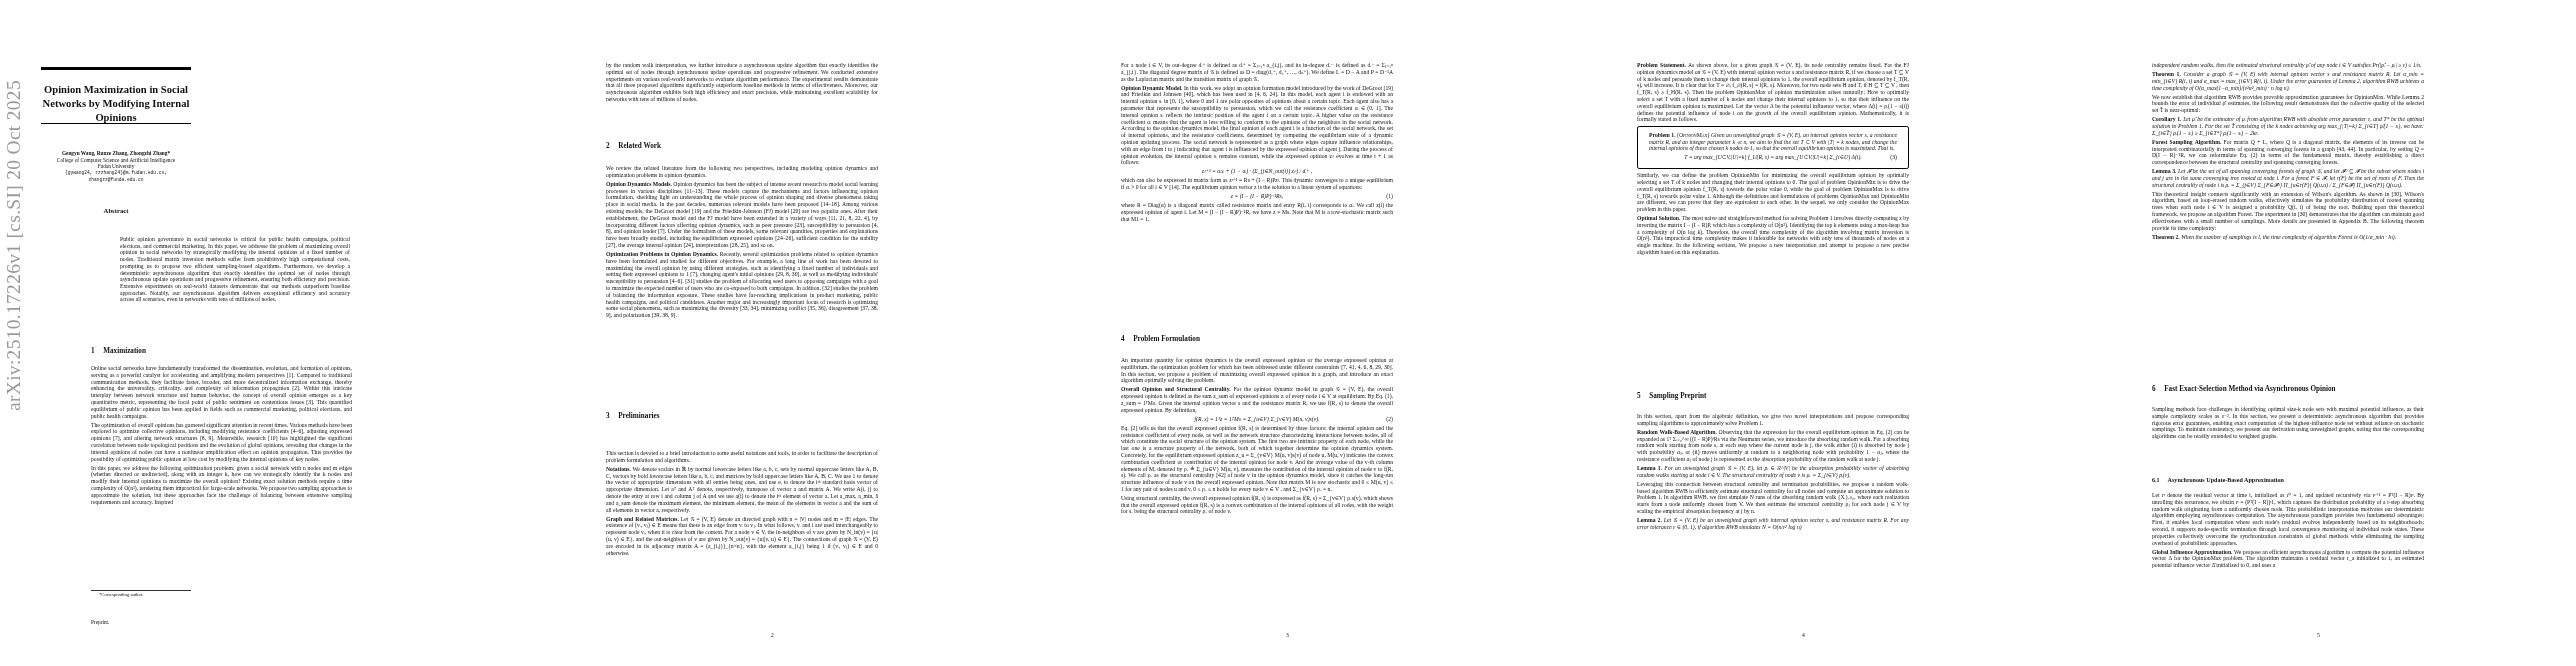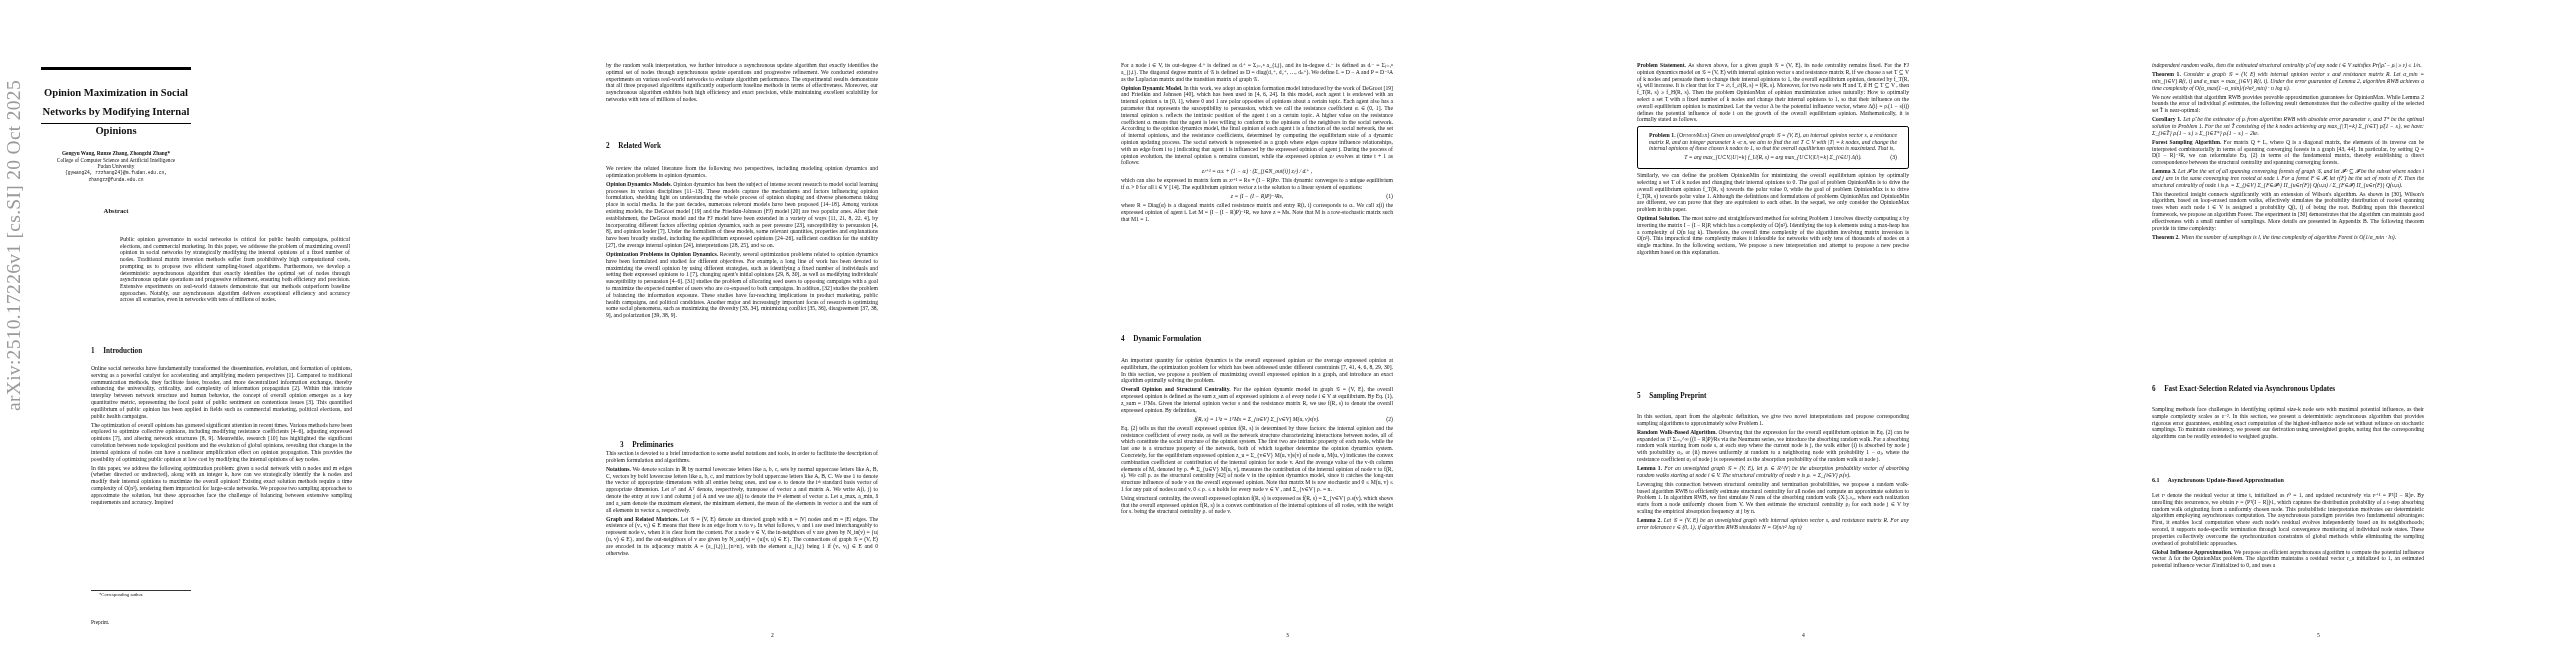--- a/index.html
+++ b/index.html
@@ -5,21 +5,21 @@
   html, body { margin:0; padding:0; background:#ffffff; }
   body { width:2576px; height:667px; position:relative; overflow:hidden;
          font-family:"Liberation Serif", "DejaVu Serif", serif; color:#111; }
   .page { position:absolute; top:0; width:515px; height:667px; background:#fff; }
   .p1 { left:0; } .p2 { left:515px;text-decoration:underline; } .p3 { left:1030px; } .p4 { left:1546px; } .p5 { left:2061px; }
   .arxiv { position:absolute; left:-97px; top:289px; width:222px; transform:rotate(-90deg);
            transform-origin:center; font-size:19.5px; color:#9a9a9a; white-space:nowrap; letter-spacing:0.3px; }
   .rule-thick { position:absolute; left:41px; width:150px; height:2.8px; background:#000; }
   .rule-thin { position:absolute; left:41px; width:150px; height:0.6px; background:#000; }
   .title { position:absolute; left:41px; width:150px; top:83px; text-align:center; font-weight:bold;
-           font-size:10.6px; line-height:19px; }
+           font-size:10.6px; line-height:14px; }
   .authors { position:absolute; left:41px; width:150px; top:150px; text-align:center; font-size:5.3px; line-height:6.7px; }
   .authors .names { font-weight:bold; }
   .mono { font-family:"Liberation Mono", monospace; font-size:4.6px; }
   .abs-title { position:absolute; left:41px; width:150px; top:207px; text-align:center; font-weight:bold; font-size:6.7px; }
   .abstract { position:absolute; left:120px; width:230px; top:236px; font-size:5.7px; line-height:6.7px; text-align:justify; }
   h2 { font-size:7.2px; font-weight:bold; margin:0; position:absolute; }
   h3 { font-size:6.1px; font-weight:bold; margin:0; position:absolute; }
   .sec-num { display:inline-block; width:12.2px; }
   .blk { position:absolute; left:50px; width:303px; font-size:5.7px; line-height:6.8px; text-align:justify; }
   .blk p { margin:0 0 2.2px 0; }
@@ -46,21 +46,21 @@
   <div class="authors">
     <div class="names">Gengyu Wang, Runze Zhang, Zhongzhi Zhang*</div>
     <div>College of Computer Science and Artificial Intelligence</div>
     <div>Fudan University</div>
     <div class="mono">{gywang24, rzzhang24}@m.fudan.edu.cn, zhangzz@funda.edu.cn</div>
   </div>
   <div class="abs-title">Abstract</div>
   <div class="abstract">Public opinion governance in social networks is critical for public health campaigns, political elections, and commercial marketing. In this paper, we addresse the problem of maximizing overall opinion in social networks by strategically modifying the internal opinions of a fixed number of nodes. Traditional matrix inversion methods suffer from prohibitively high computational costs, prompting us to propose two efficient sampling-based algorithms. Furthermore, we develop a deterministic asynchronous algorithm that exactly identifies the optimal set of nodes through asynchronous update operations and progressive refinement, ensuring both efficiency and precision. Extensive experiments on real-world datasets demonstrate that our methods outperform baseline approaches. Notably, our asynchronous algorithm delivers exceptional efficiency and accuracy across all scenarios, even in networks with tens of millions of nodes.</div>
 
   <h2 style="left:91px; top:347px;">
-    <span class="sec-num">1</span><span>Introduction</span>
+    <span class="sec-num">1</span><span>Maximization</span>
   </h2>
   <div class="blk" style="left:91px; width:261px; top:365px;">
     <p>Online social networks have fundamentally transformed the dissemination, evolution, and formation of opinions, serving as a powerful catalyst for accelerating and amplifying modern perspectives [1]. Compared to traditional communication methods, they facilitate faster, broader, and more decentralized information exchange, thereby enhancing the universality, criticality, and complexity of information propagation [2]. Within this intricate interplay between network structure and human behavior, the concept of overall opinion emerges as a key quantitative metric, representing the focal point of public sentiment on contentious issues [3]. This quantified equilibrium of public opinion has been applied in fields such as commercial marketing, political elections, and public health campaigns.</p>
     <p>The optimization of overall opinions has garnered significant attention in recent times. Various methods have been explored to optimize collective opinions, including modifying resistance coefficients [4–6], adjusting expressed opinions [7], and altering network structures [8, 9]. Meanwhile, research [10] has highlighted the significant correlation between node topological positions and the evolution of global opinions, revealing that changes in the internal opinions of nodes can have a nonlinear amplification effect on opinion propagation. This provides the possibility of optimizing public opinion at low cost by modifying the internal opinions of key nodes.</p>
     <p>In this paper, we address the following optimization problem: given a social network with n nodes and m edges (whether directed or undirected), along with an integer k, how can we strategically identify the k nodes and modify their internal opinions to maximize the overall opinion? Existing exact solution methods require a time complexity of O(n³), rendering them impractical for large-scale networks. We propose two sampling approaches to approximate the solution, but these approaches face the challenge of balancing between extensive sampling requirements and accuracy. Inspired</p>
   </div>
   <div class="footnote-rule" style="left:91px; top:590px;"></div>
   <div class="footnote" style="left:99px; top:592px;">*Corresponding author.</div>
   <div class="preprint" style="left:91px; top:619px;">Preprint.</div>
 </div>
@@ -70,42 +70,42 @@
     <p>by the random walk interpretation, we further introduce a asynchronous update algorithm that exactly identifies the optimal set of nodes through asynchronous update operations and progressive refinement. We conducted extensive experiments on various real-world networks to evaluate algorithm performance. The experimental results demonstrate that all three proposed algorithms significantly outperform baseline methods in terms of effectiveness. Moreover, our asynchronous algorithm exhibits both high efficiency and exact precision, while maintaining excellent scalability for networks with tens of millions of nodes.</p>
   </div>
   <h2 style="left:91px; top:142px;">
     <span class="sec-num">2</span><span>Related Work</span>
   </h2>
   <div class="blk" style="left:91px; width:272px; top:165px;">
     <p>We review the related literature from the following two perspectives, including modeling opinion dynamics and optimization problems in opinion dynamics.</p>
     <p><span class="lead">Opinion Dynamics Models.</span> <span>Opinion dynamics has been the subject of intense recent research to model social learning processes in various disciplines [11–13]. These models capture the mechanisms and factors influencing opinion formulation, shedding light on understanding the whole process of opinion shaping and diverse phenomena taking place in social media. In the past decades, numerous relevant models have been proposed [14–18]. Among various existing models, the DeGroot model [19] and the Friedkin-Johnson (FJ) model [20] are two popular ones. After their establishment, the DeGroot model and the FJ model have been extended in a variety of ways [11, 21, 8, 22, 4], by incorporating different factors affecting opinion dynamics, such as peer pressure [23], susceptibility to persuasion [4, 8], and opinion leader [7]. Under the formalism of these models, some relevant quantities, properties and explanations have been broadly studied, including the equilibrium expressed opinions [24–26], sufficient condition for the stability [27], the average internal opinion [24], interpretations [28, 25], and so on.</span></p>
     <p><span class="lead">Optimization Problems in Opinion Dynamics.</span> <span>Recently, several optimization problems related to opinion dynamics have been formulated and studied for different objectives. For example, a long line of work has been devoted to maximizing the overall opinion by using different strategies, such as identifying a fixed number of individuals and setting their expressed opinions to 1 [7], changing agent's initial opinions [29, 8, 30], as well as modifying individuals' susceptibility to persuasion [4–6]. [31] studies the problem of allocating seed users to opposing campaigns with a goal to maximize the expected number of users who are co-exposed to both campaigns. In additon, [32] studies the problem of balancing the information exposure. These studies have far-reaching implications in product marketing, public health campaigns, and political candidates. Another major and increasingly important focus of research is optimizing some social phenomena, such as maximizing the diversity [33, 34], minimizing conflict [35, 36], disagreement [37, 38, 9], and polarization [39, 38, 9].</span></p>
   </div>
-  <h2 style="left:91px; top:441px;margin-left:14px;">
+  <h2 style="left:91px; top:412px;">
     <span class="sec-num">3</span><span>Preliminaries</span>
   </h2>
   <div class="blk" style="left:91px; width:272px; top:450px;">
     <p>This section is devoted to a brief introduction to some useful notations and tools, in order to facilitate the description of problem formulation and algorithms.</p>
     <p><span class="lead">Notations.</span> <span>We denote scalars in ℝ by normal lowercase letters like a, b, c, sets by normal uppercase letters like A, B, C, vectors by bold lowercase letters like a, b, c, and matrices by bold uppercase letters like A, B, C. We use 1 to denote the vector of appropriate dimensions with all entries being ones, and use eᵢ to denote the iᵗʰ standard basis vector of appropriate dimension. Let aᵀ and Aᵀ denote, respectively, transpose of vector a and matrix A. We write A(i, j) to denote the entry at row i and column j of A and we use a(i) to denote the iᵗʰ element of vector a. Let a_max, a_min, ā and a_sum denote the maximum element, the minimum element, the mean of the elements in vector a and the sum of all elements in vector a, respectively.</span></p>
     <p><span class="lead">Graph and Related Matrices.</span> <span>Let 𝒢 = (V, E) denote an directed graph with n = |V| nodes and m = |E| edges. The existence of (vᵢ, vⱼ) ∈ E means that there is an edge from vᵢ to vⱼ. In what follows, vᵢ and i are used interchangeably to represent node vᵢ, when it is clear from the context. For a node v ∈ V, the in-neighbors of v are given by N_in(v) = {u|(u, v) ∈ E}, and the out-neighbors of v are given by N_out(v) = {u|(v, u) ∈ E}. The connections of graph 𝒢 = (V, E) are encoded in its adjacency matrix A = (a_{i,j})_{n×n}, with the element a_{i,j} being 1 if (vᵢ, vⱼ) ∈ E and 0 otherwise.</span></p>
   </div>
   <div class="pagenum">2</div>
 </div>
 
 <div class="page p3">
   <div class="blk" style="left:91px; width:272px; top:62px;">
     <p>For a node i ∈ V, its out-degree dᵢ⁺ is defined as dᵢ⁺ = Σⱼ₌₁ⁿ a_{i,j}, and its in-degree dᵥ⁻ is defined as dᵢ⁻ = Σⱼ₌₁ⁿ a_{j,i}. The diagonal degree matrix of 𝒢 is defined as D = diag(d₁⁺, d₂⁺, …, dₙ⁺). We define L = D − A and P = D⁻¹A as the Laplacian matrix and the transition matrix of graph 𝒢.</p>
     <p><span class="lead">Opinion Dynamic Model.</span> <span>In this work, we adopt an opinion formation model introduced by the work of DeGroot [19] and Friedkin and Johnsen [40], which has been used in [4, 6, 24]. In this model, each agent i is endowed with an internal opinion sᵢ in [0, 1], where 0 and 1 are polar opposites of opinions about a certain topic. Each agent also has a parameter that represents the susceptibility to persuasion, which we call the resistance coefficient αᵢ ∈ (0, 1]. The internal opinion sᵢ reflects the intrinsic position of the agent i on a certain topic. A higher value on the resistance coefficient αᵢ means that the agent is less willing to conform to the opinions of the neighbors in the social network. According to the opinion dynamics model, the final opinion of each agent i is a function of the social network, the set of internal opinions, and the resistance coefficients, determined by computing the equilibrium state of a dynamic opinion updating process. The social network is represented as a graph where edges capture influence relationships, with an edge from i to j indicating that agent i is influenced by the expressed opinion of agent j. During the process of opinion evolution, the internal opinion sᵢ remains constant, while the expressed opinion zᵢᵗ evolves at time t + 1 as follows:</span></p>
     <div class="eq">zᵢᵗ⁺¹ = αᵢsᵢ + (1 − αᵢ) · (Σ_{j∈N_out(i)} zⱼᵗ) / dᵢ⁺ ,</div>
     <p>which can also be expressed in matrix form as zᵗ⁺¹ = Rs + (I − R)Pzᵗ. This dynamic converges to a unique equilibrium if αᵢ &gt; 0 for all i ∈ V [14]. The equilibrium opinion vector z is the solution to a linear system of equations:</p>
     <div class="eq"><span>z = (I − (I − R)P)⁻¹Rs,</span><span class="num">(1)</span></div>
     <p>where R = Diag(α) is a diagonal matrix called resistance matrix and entry R(i, i) corresponds to αᵢ. We call z(i) the expressed opinion of agent i. Let M = (I − (I − R)P)⁻¹R, we have z = Ms. Note that M is a row-stochastic matrix such that M1 = 1.</p>
   </div>
   <h2 style="left:91px; top:335px;">
-    <span class="sec-num">4</span><span>Dynamic Formulation</span>
+    <span class="sec-num">4</span><span>Problem Formulation</span>
   </h2>
   <div class="blk" style="left:91px; width:272px; top:357px;">
     <p>An important quantity for opinion dynamics is the overall expressed opinion or the average expressed opinion at equilibrium, the optimization problem for which has been addressed under different constraints [7, 41, 4, 6, 8, 29, 30]. In this section, we propose a problem of maximizing overall expressed opinion in a graph, and introduce an exact algorithm optimally solving the problem.</p>
     <p><span class="lead">Overall Opinion and Structural Centrality.</span> <span>For the opinion dynamic model in graph 𝒢 = (V, E), the overall expressed opinion is defined as the sum z_sum of expressed opinions zᵢ of every node i ∈ V at equilibrium. By Eq. (1), z_sum = 1ᵀMs. Given the internal opinion vector s and the resistance matrix R, we use f(R, s) to denote the overall expressed opinion. By definition,</span></p>
     <div class="eq"><span>f(R, s) = 1ᵀz = 1ᵀMs = Σ_{u∈V} Σ_{v∈V} M(u, v)s(v).</span><span class="num">(2)</span></div>
     <p>Eq. (2) tells us that the overall expressed opinion f(R, s) is determined by three factors: the internal opinion and the resistance coefficient of every node, as well as the network structure characterizing interactions between nodes, all of which constitute the social structure of the opinion system. The first two are intrinsic property of each node, while the last one is a structure property of the network, both of which together determine the opinion dynamics system. Concretely, for the equilibrium expressed opinion z_u = Σ_{v∈V} M(u, v)s(v) of node u, M(u, v) indicates the convex combination coefficient or contribution of the internal opinion for node v. And the average value of the v-th column elements of M, denoted by ρᵥ ≜ Σ_{u∈V} M(u, v), measures the contribution of the internal opinion of node v to f(R, s). We call ρᵥ as the structural centrality [42] of node v in the opinion dynamics model, since it catches the long-run structure influence of node v on the overall expressed opinion. Note that matrix M is row stochastic and 0 ≤ M(u, v) ≤ 1 for any pair of nodes u and v, 0 ≤ ρᵥ ≤ n holds for every node v ∈ V , and Σ_{v∈V} ρᵥ = n.</p>
     <p>Using structural centrality, the overall expressed opinion f(R, s) is expressed as f(R, s) = Σ_{v∈V} ρᵥs(v), which shows that the overall expressed opinion f(R, s) is a convex combination of the internal opinions of all rodes, with the weight for sᵥ being the structural centrality ρᵥ of node v.</p>
   </div>
   <div class="pagenum">3</div>
 </div>
@@ -140,21 +140,21 @@
     <p><i class="it">independent random walks, then the estimated structural centrality ρ̂ᵢ of any node i ∈ V satisfies Pr(|ρ̂ᵢ − ρᵢ| ≥ ε) ≤ 1/n.</i></p>
     <p><span class="lead">Theorem 1.</span> <i class="it">Consider a graph 𝒢 = (V, E) with internal opinion vector s and resistance matrix R. Let α_min = min_{i∈V} R(i, i) and α_max = max_{i∈V} R(i, i). Under the error guarantee of Lemma 2, algorithm RWB achieves a time complexity of O(α_max(1−α_min)/(ε²α²_min) · n log n).</i></p>
     <p>We now establish that algorithm RWB provides provable approximation guarantees for OpinionMax. While Lemma 2 bounds the error of individual ρ̂ᵢ estimates, the following result demonstrates that the collective quality of the selected set T̂ is near-optimal:</p>
     <p><span class="lead">Corollary 1.</span> <i class="it">Let ρ̂ᵢ be the estimator of ρᵢ from algorithm RWB with absolute error parameter ε, and T* be the optimal solution to Problem 1. For the set T̂ consisting of the k nodes achieving arg max_{|T|=k} Σ_{i∈T} ρ̂ᵢ(1 − sᵢ), we have: Σ_{i∈T̂} ρᵢ(1 − sᵢ) ≥ Σ_{i∈T*} ρᵢ(1 − sᵢ) − 2kε.</i></p>
     <p><span class="lead">Forest Sampling Algorithm.</span> <span>For matrix Q + L, where Q is a diagonal matrix, the elements of its inverse can be interpreted combinatorially in terms of spanning converging forests in a graph [43, 44]. In particular, by setting Q = D(I − R)⁻¹R, we can reformulate Eq. (2) in terms of the fundamental matrix, thereby establishing a direct correspondence between the structural centrality and spanning converging forests.</span></p>
     <p><span class="lead">Lemma 3.</span> <i class="it">Let 𝓕 be the set of all spanning converging forests of graph 𝒢, and let 𝓕ⁱʲ ⊆ 𝓕 be the subset where nodes i and j are in the same converging tree rooted at node i. For a forest F ∈ 𝓕, let r(F) be the set of roots of F. Then the structural centrality of node i is ρᵢ = Σ_{j∈V} Σ_{F∈𝓕ⁱʲ} Π_{u∈r(F)} Q(u,u) / Σ_{F∈𝓕} Π_{u∈r(F)} Q(u,u).</i></p>
     <p>This theoretical insight connects significantly with an extension of Wilson's algorithm. As shown in [30], Wilson's algorithm, based on loop-erased random walks, effectively simulates the probability distribution of rooted spanning trees when each node i ∈ V is assigned a probability Q(i, i) of being the root. Building upon this theoretical framework, we propose an algorithm Forest. The experiment in [30] demonstrates that the algorithm can maintain good effectiveness with a small number of samplings. More details are presented in Appendix B. The following theorem provide its time complexity:</p>
     <p><span class="lead">Theorem 2.</span> <i class="it">When the number of samplings is l, the time complexity of algorithm Forest is O(1/α_min · ln).</i></p>
   </div>
   <h2 style="left:91px; top:385px;">
-    <span class="sec-num">6</span><span>Fast Exact-Selection Related via Asynchronous Updates</span>
+    <span class="sec-num">6</span><span>Fast Exact-Selection Method via Asynchronous Opinion</span>
   </h2>
   <div class="blk" style="left:91px; width:272px; top:406px;">
     <p>Sampling methods face challenges in identifying optimal size-k node sets with maximal potential influence, as their sample complexity scales as ε⁻². In this section, we present a deterministic asynchronous algorithm that provides rigorous error guarantees, enabling exact computation of the highest-influence node set without reliance on stochastic samplings. To maintain consistency, we present our derivation using unweighted graphs, noting that the corresponding algorithms can be readily extended to weighted graphs.</p>
   </div>
   <h3 style="left:91px; top:477px;">
     <span class="sec-num" style="width:15.6px;">6.1</span><span>Asynchronous Update-Based Approximation</span>
   </h3>
   <div class="blk" style="left:91px; width:272px; top:492px;">
     <p>Let rᵗ denote the residual vector at time t, initialized as r⁰ = 1, and updated recursively via rᵗ⁺¹ = Pᵀ(I − R)rᵗ. By unrolling this recurrence, we obtain rᵗ = (Pᵀ(I − R))ᵗ1, which captures the distribution probability of a t-step absorbing random walk originating from a uniformly chosen node. This probabilistic interpretation motivates our deterministic algorithm employing asynchronous computation. The asynchronous paradigm provides two fundamental advantages: First, it enables local computation where each node's residual evolves independently based on its neighborhoods; second, it supports node-specific termination through local convergence monitoring of individual node states. These properties collectively overcome the synchronization constraints of global methods while eliminating the sampling overhead of probabilistic approaches.</p>
     <p><span class="lead">Global Influence Approximation.</span> <span>We propose an efficient asynchronous algorithm to compute the potential influence vector Δ for the OpinionMax problem. The algorithm maintains a residual vector r_a initialized to 1, an estimated potential influence vector Δ̂ initialized to 0, and uses a</span></p>

